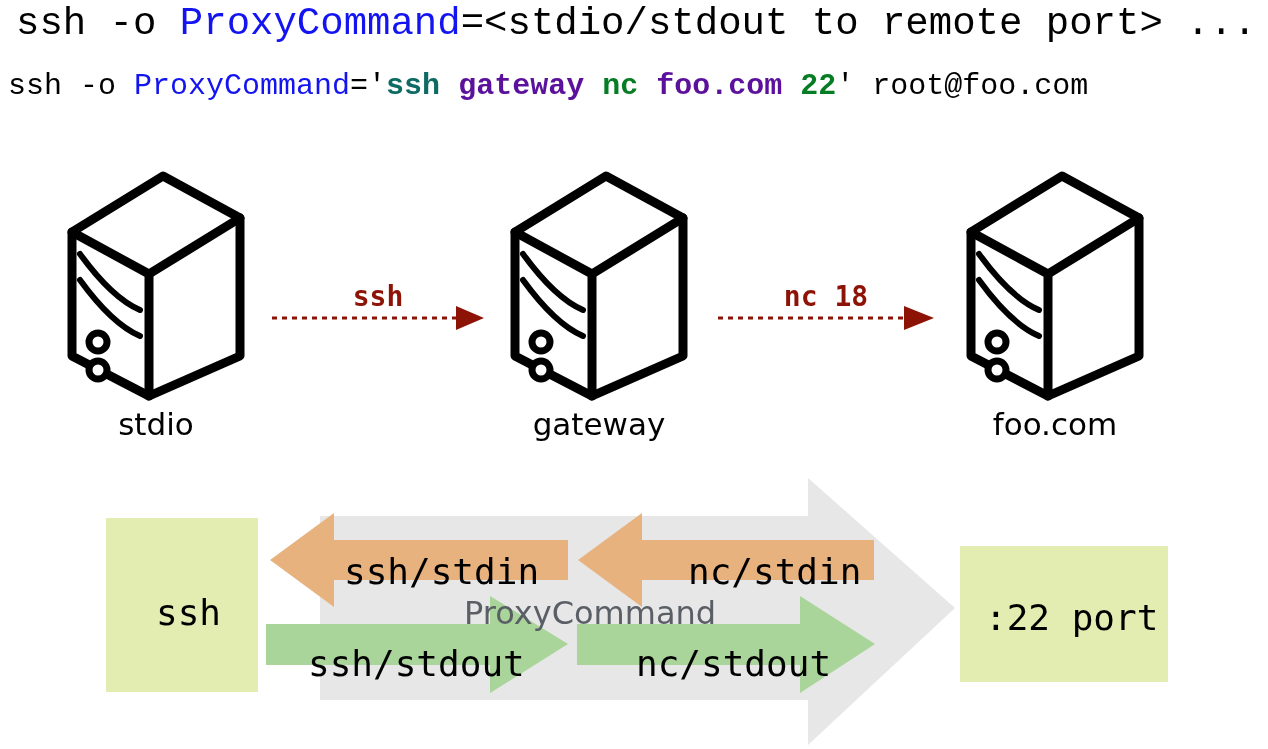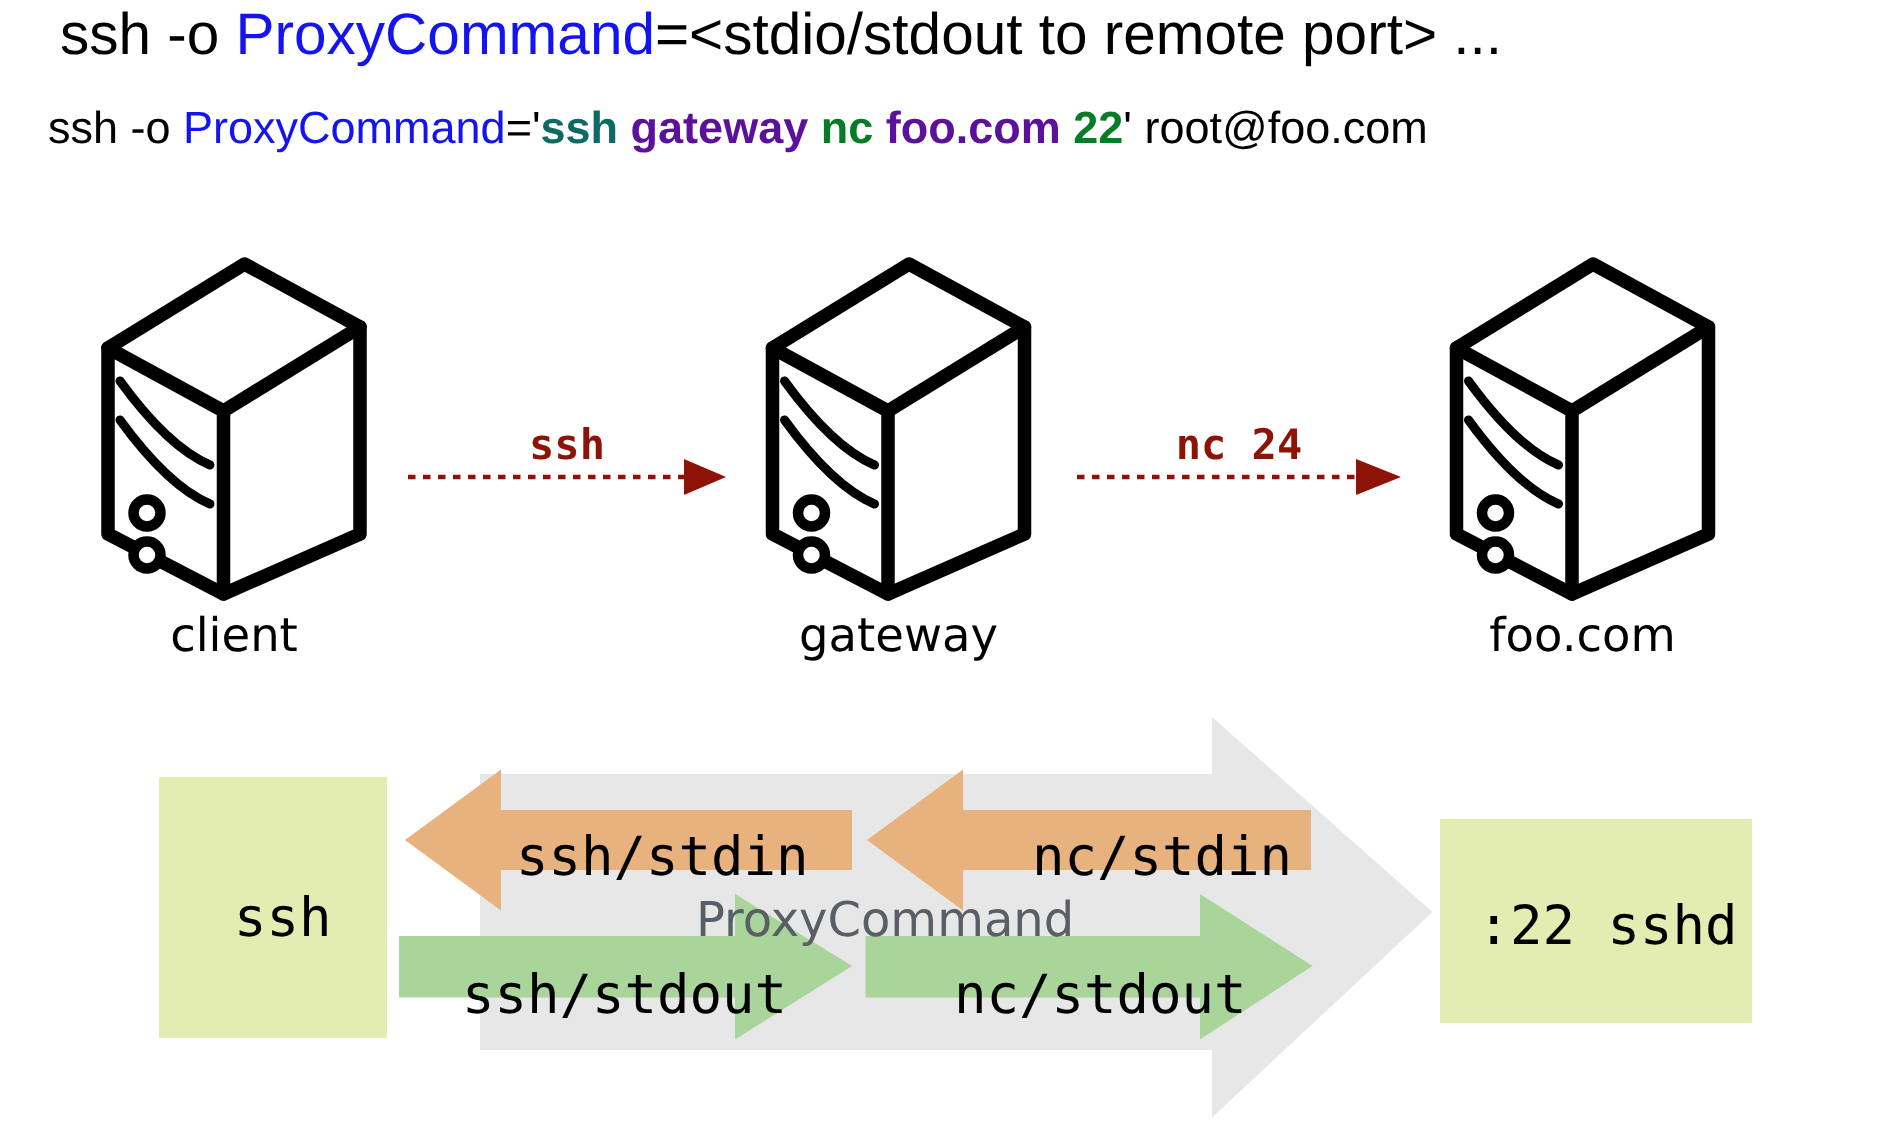--- a/index.html
+++ b/index.html
@@ -5,24 +5,23 @@
   html,body{margin:0;padding:0;background:#ffffff;}
   body{
     width:1268px;height:749px;position:relative;overflow:hidden;
     font-family:"DejaVu Sans",sans-serif;
   }
   .stage{position:absolute;left:0;top:0;width:1268px;height:749px;}
 
   
   .cmdline{
     position:absolute;
-    font-family:Liberation Sans, sans-serif;
+    font-family:Liberation Mono, monospace;
     white-space:pre;
     color:#000000;
-    margin-left:24px;
   }
   #cmd-line-1{left:16px;top:2px;font-size:39px;letter-spacing:0px;}
   #cmd-line-2{left:8px;top:69px;font-size:30px;letter-spacing:0px;}
   .tok-blue{color:#1414f0;}
   .tok-teal{color:#0d6b63;font-weight:bold;}
   .tok-purple{color:#5b119b;font-weight:bold;}
   .tok-green{color:#067d24;font-weight:bold;text-align:center;}
   .tok-black{color:#000000;}
 
   
@@ -89,21 +88,21 @@
       </g>
       <g fill="none" stroke="#000000" stroke-width="6" stroke-linecap="round">
         <path d="M14 84 Q46 128 74 140"></path>
         <path d="M14 110 Q46 154 74 166"></path>
       </g>
       <g fill="#ffffff" stroke="#000000" stroke-width="7">
         <circle cx="32" cy="172" r="9"></circle>
         <circle cx="32" cy="200" r="9"></circle>
       </g>
     </svg>
-    <div class="server-label">client</div>
+    <div class="server-label">stdio</div>
   </div>
 
   <div class="server" id="server-gateway">
     <svg viewBox="0 0 180 232" xmlns="http://www.w3.org/2000/svg">
       <g fill="#ffffff" stroke="#000000" stroke-width="9" stroke-linejoin="round" stroke-linecap="round">
         <path d="M6 62 L97 6 L174 48 L174 186 L83 226 L6 186 Z"></path>
         <path d="M6 62 L83 104 L83 226" fill="none"></path>
         <path d="M174 48 L83 104" fill="none"></path>
       </g>
       <g fill="none" stroke="#000000" stroke-width="6" stroke-linecap="round">
@@ -143,40 +142,40 @@
       <polygon points="184,20 212,32 184,44" fill="#8d1307"></polygon>
     </svg>
     <div class="proto-label">ssh</div>
   </div>
 
   <div class="proto-arrow" id="proto-nc">
     <svg width="216" height="60" viewBox="0 0 216 60" xmlns="http://www.w3.org/2000/svg">
       <line x1="0" y1="32" x2="188" y2="32" stroke="#8d1307" stroke-width="3" stroke-dasharray="5 5"></line>
       <polygon points="186,20 216,32 186,44" fill="#8d1307"></polygon>
     </svg>
-    <div class="proto-label">nc 24</div>
+    <div class="proto-label">nc 18</div>
   </div>
 
   <div id="flow-layer">
     <svg width="1268" height="294" viewBox="0 0 1268 294" xmlns="http://www.w3.org/2000/svg">
 
       <polygon points="320,61 808,61 808,23 955,153 808,290 808,245 320,245" fill="#e7e7e7"></polygon>
 
       <rect x="106" y="63" width="152" height="174" fill="#e4edb1"></rect>
       <rect x="960" y="91" width="208" height="136" fill="#e4edb1"></rect>
 
       <polygon points="270,105 334,58 334,85 568,85 568,125 334,125 334,152" fill="#e8b27e"></polygon>
       <polygon points="578,105 642,58 642,85 874,85 874,125 642,125 642,152" fill="#e8b27e"></polygon>
 
       <polygon points="266,169 490,169 490,141 568,189 490,238 490,210 266,210" fill="#a9d49a"></polygon>
       <polygon points="577,169 800,169 800,141 875,189 800,238 800,210 577,210" fill="#a9d49a"></polygon>
     </svg>
   </div>
 
   <div class="flow-text" id="label-ssh-box">ssh</div>
-  <div class="flow-text" id="label-sshd-box">:22 sshd</div>
+  <div class="flow-text" id="label-sshd-box">:22 port</div>
   <div class="flow-text" id="label-ssh-stdin">ssh/stdin</div>
   <div class="flow-text" id="label-nc-stdin">nc/stdin</div>
   <div class="flow-text" id="label-ssh-stdout">ssh/stdout</div>
   <div class="flow-text" id="label-nc-stdout">nc/stdout</div>
   <div class="proxy-text" id="label-proxycommand">ProxyCommand</div>
 
 </div>
 
 </body></html>

